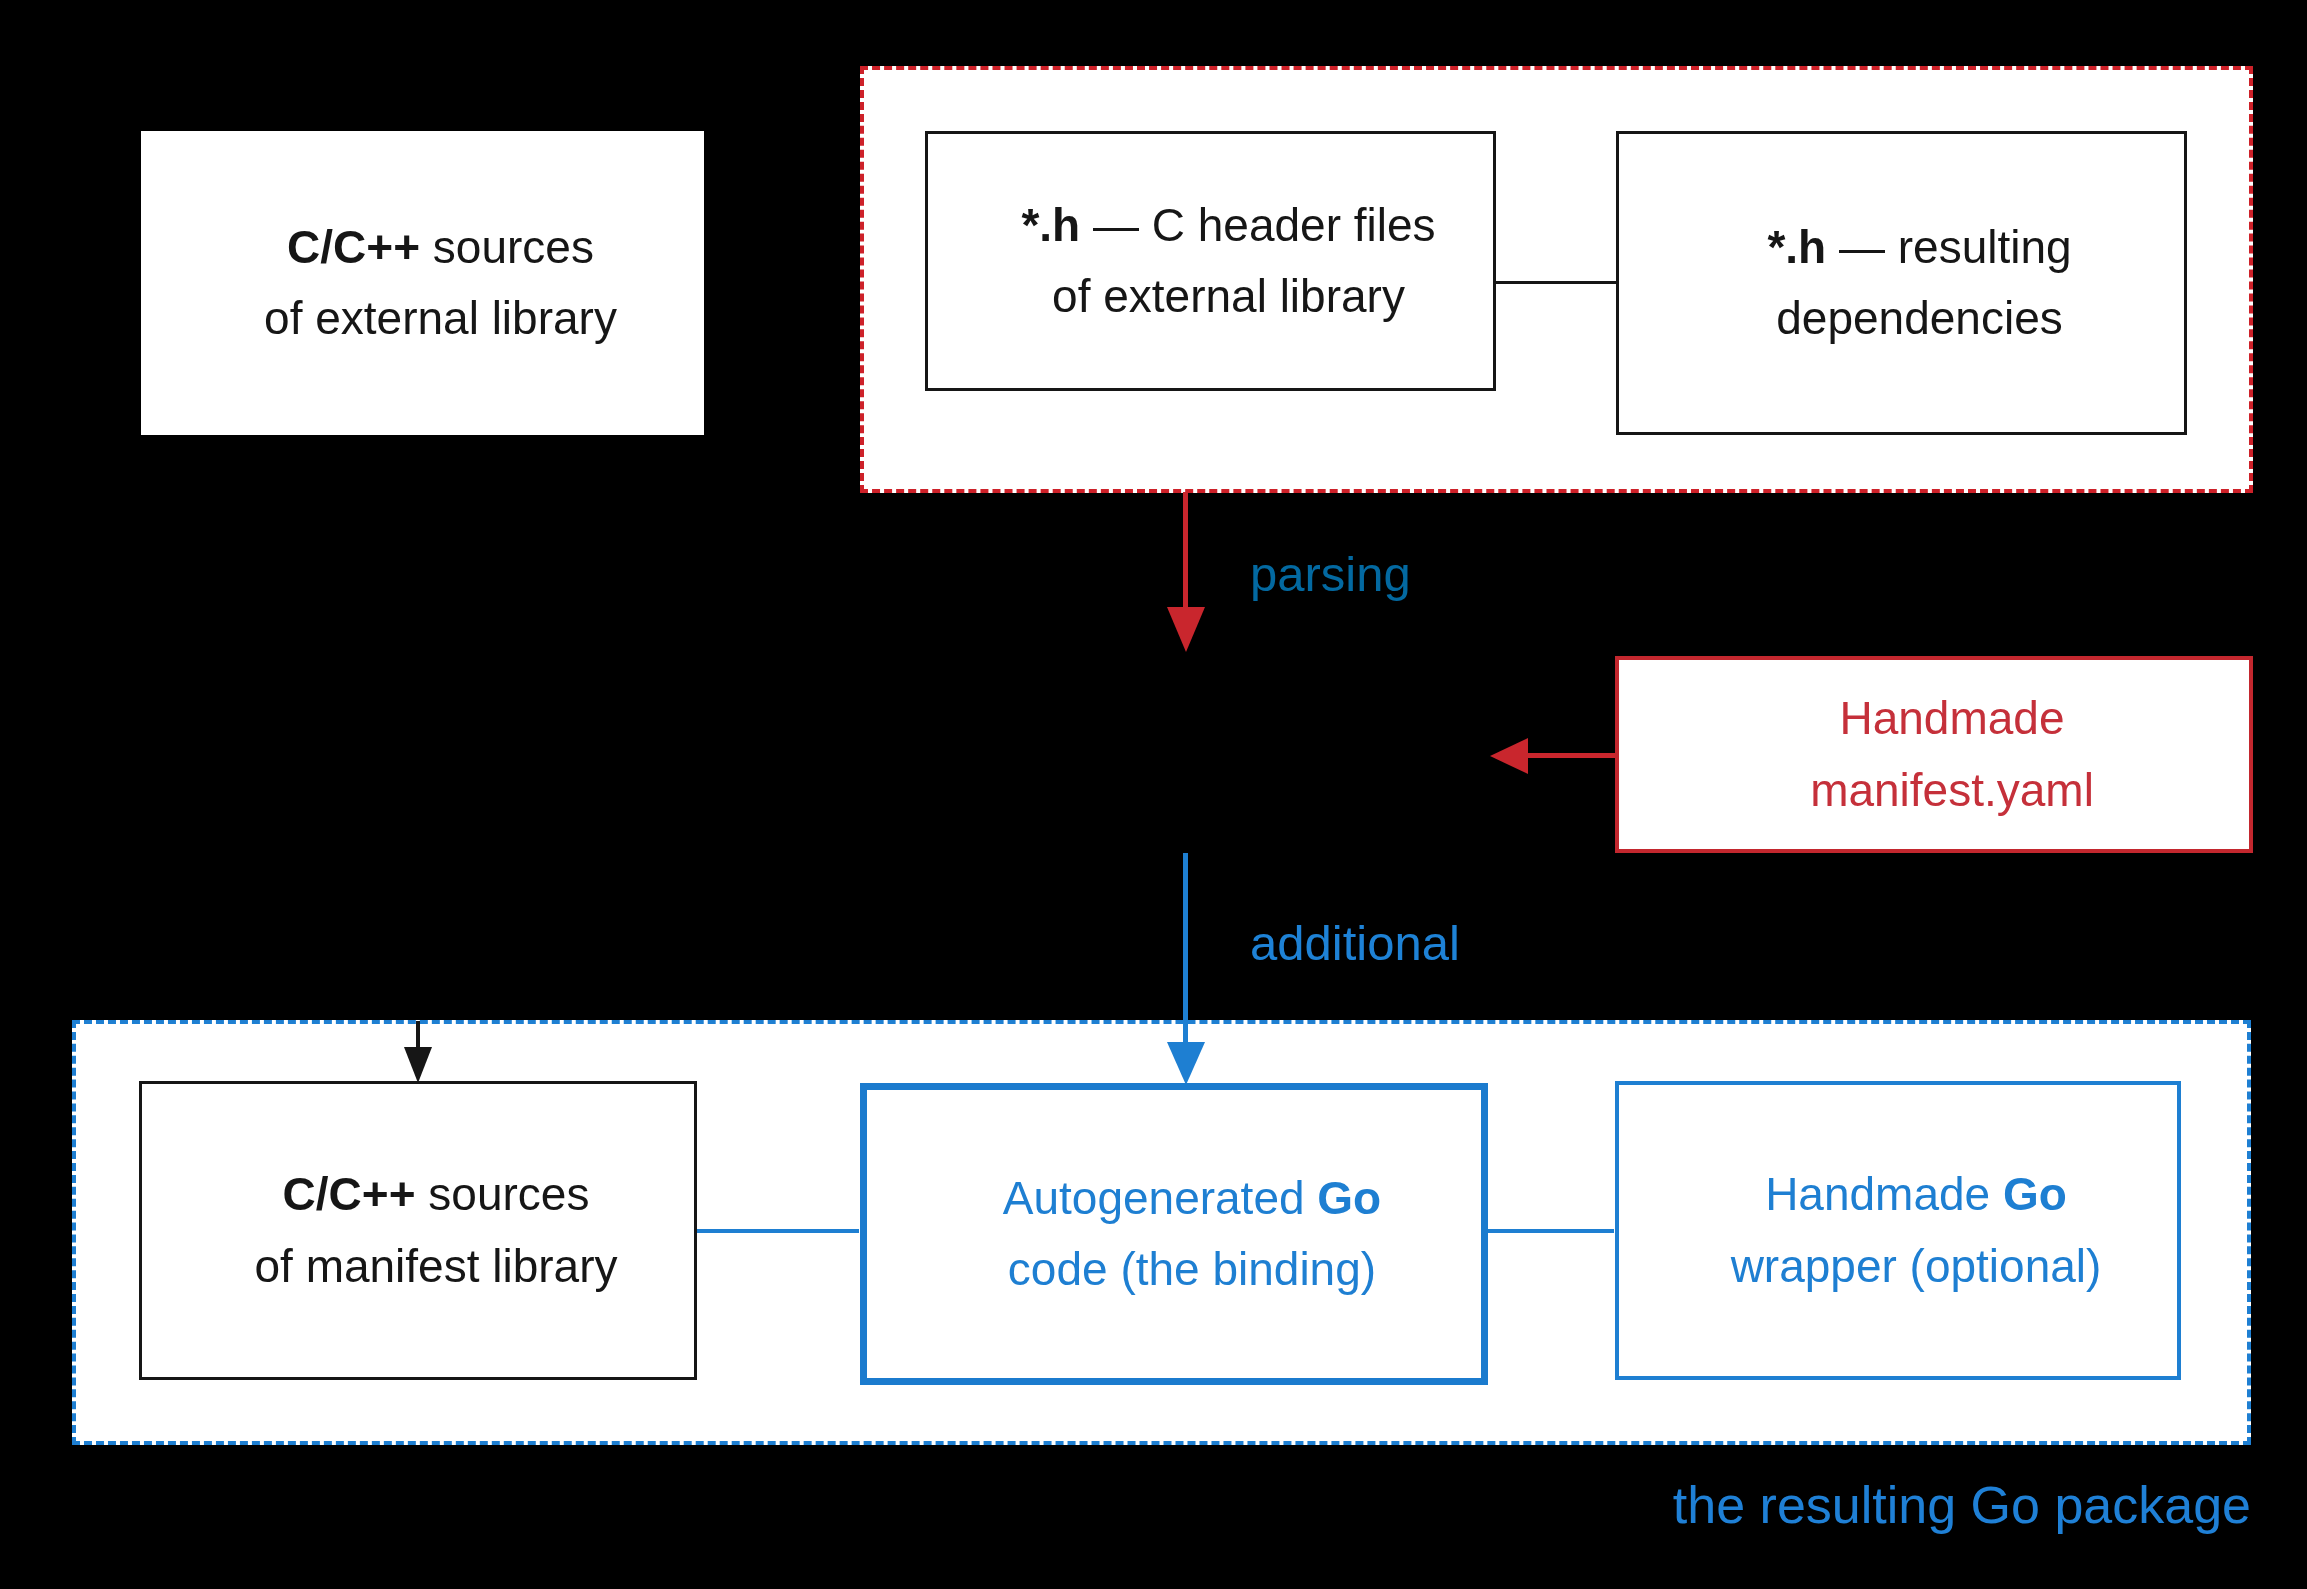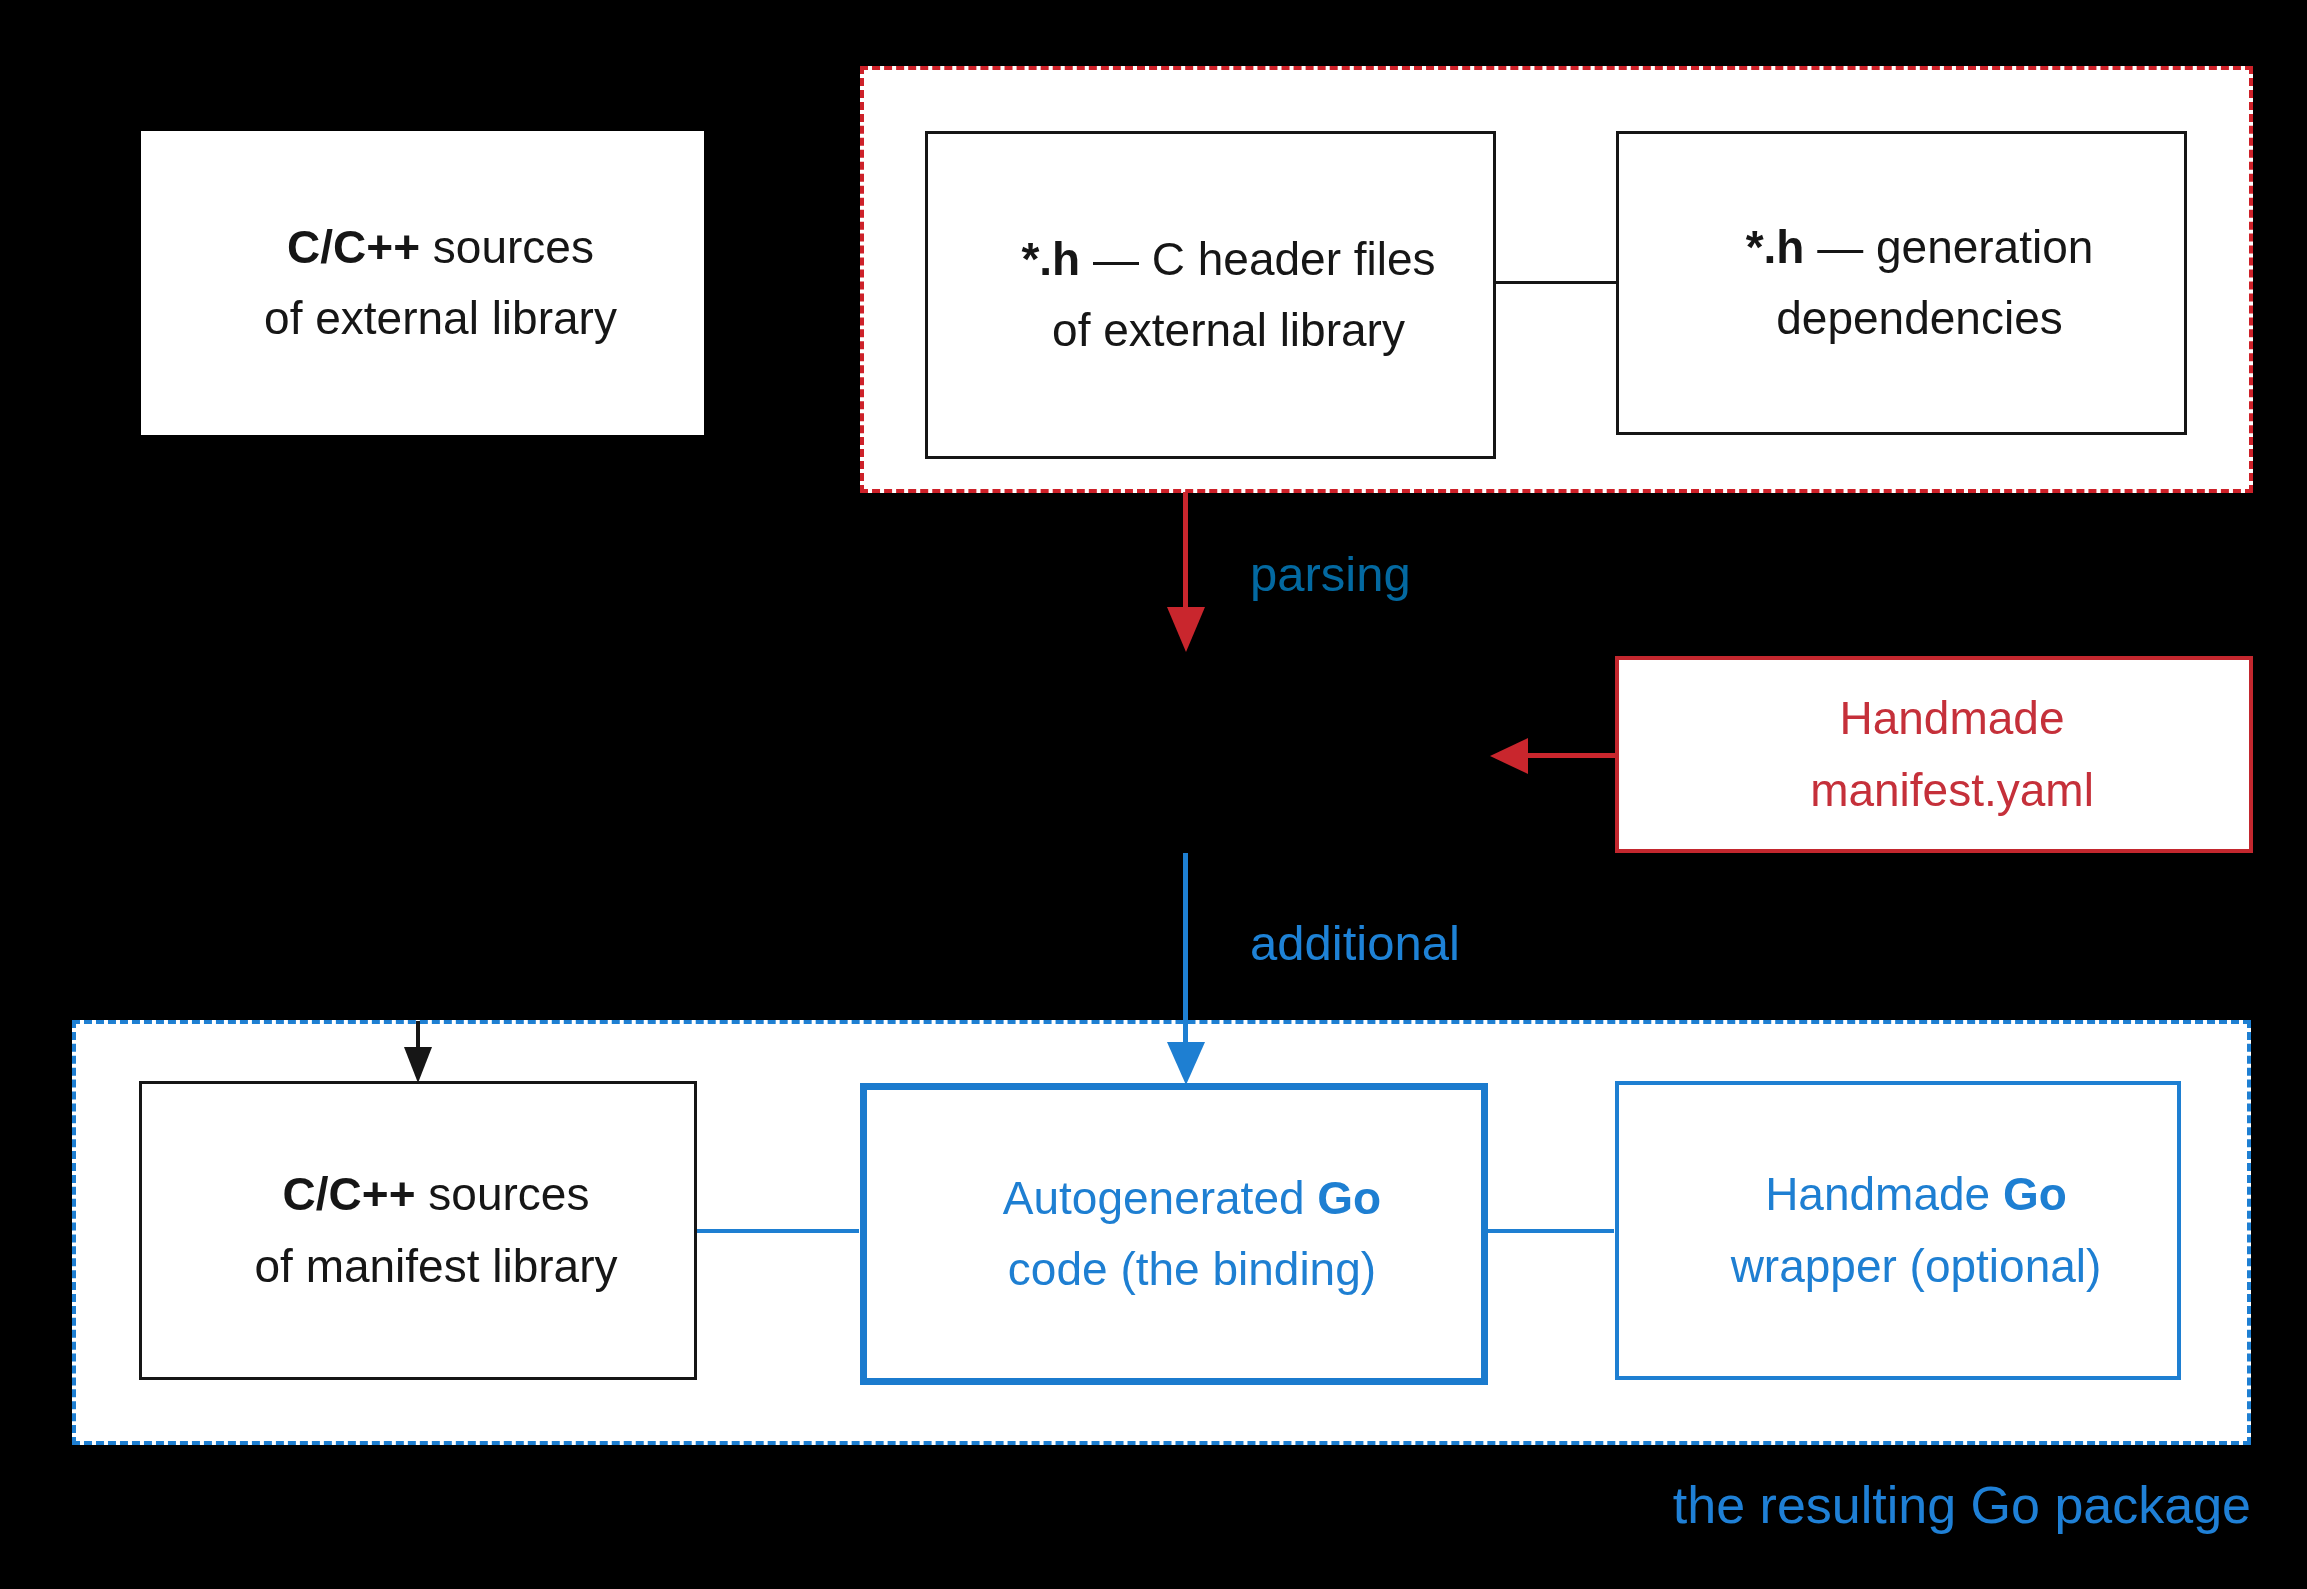--- a/index.html
+++ b/index.html
@@ -112,27 +112,27 @@
 
   <div class="abs group red" style="left:860px; top:66px; width:1393px; height:427px;"></div>
 
   <div class="abs group blue" style="left:72px; top:1020px; width:2179px; height:425px;"></div>
 
   <div class="abs box borderless" style="left:141px; top:131px; width:563px; height:304px;">
     <div><span class="b">C/C++</span><span> sources
 of external library</span></div>
   </div>
 
-  <div class="abs box black-border" style="left:925px; top:131px; width:571px; height:328px;">
+  <div class="abs box black-border" style="left:925px; top:131px; width:571px; height:260px;">
     <div><span class="b">*.h</span><span> — C header files
 of external library</span></div>
   </div>
 
   <div class="abs box black-border" style="left:1616px; top:131px; width:571px; height:304px;">
-    <div><span class="b">*.h</span><span> — generation
+    <div><span class="b">*.h</span><span> — resulting
 dependencies</span></div>
   </div>
 
   <div class="abs line-black" style="left:1496px; top:281px; width:120px; height:3.3px;"></div>
 
   <div class="abs line-red" style="left:1183px; top:492px; width:4.9px; height:115px;"></div>
   <div class="abs head-down-red" style="left:1167px; top:607px;"></div>
   <div class="abs flabel red" style="left:1250px; top:548px;">parsing</div>
 
 

